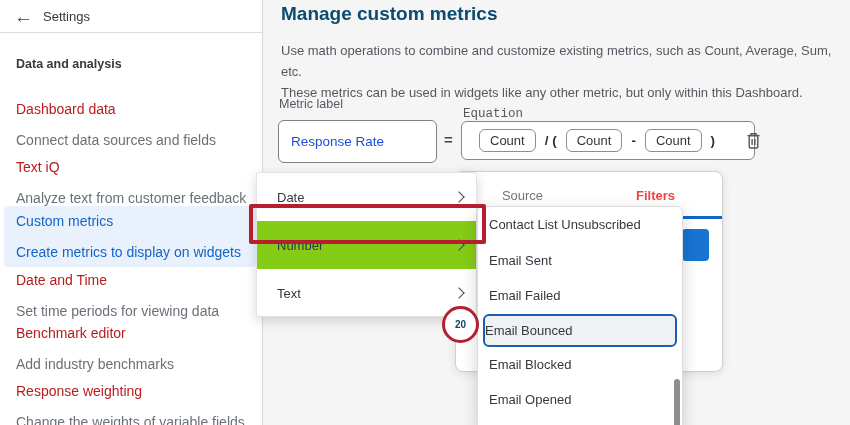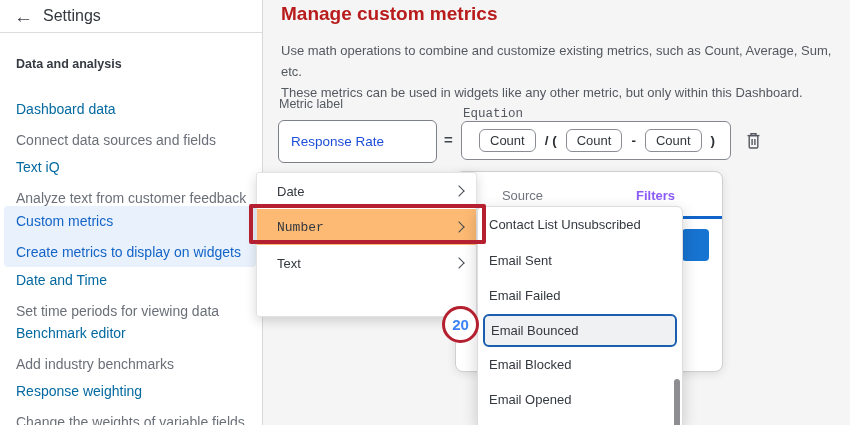--- a/index.html
+++ b/index.html
@@ -5,77 +5,77 @@
   html,body{margin:0;padding:0;}
   .stage{position:relative;width:850px;height:425px;overflow:hidden;background:#f5f5f6;
          font-family:"Liberation Sans",sans-serif;-webkit-font-smoothing:antialiased;}
   .abs{position:absolute;}
 
   
   .sidebar{left:0;top:0;width:263px;height:425px;background:#ffffff;border-right:1px solid #d8d8db;box-sizing:border-box;}
   .sb-header{position:absolute;left:0;top:0;width:100%;height:33px;border-bottom:1px solid #dcdcdf;
              display:flex;align-items:center;box-sizing:border-box;}
   .back-arrow{font-size:19px;color:#3a3e45;margin-left:14px;line-height:1;cursor:pointer;}
-  .sb-title{font-size:16px;color:#33373e;margin-left:10px;}
+  .sb-title{font-size:13px;color:#33373e;margin-left:10px;}
   .sb-section{position:absolute;left:16px;top:57px;font-size:12.5px;font-weight:bold;color:#363a42;text-align:right;}
   .sb-item{position:absolute;left:16px;cursor:pointer;}
-  .sb-item .t{font-size:14px;color:#0369a1;line-height:18px;}
+  .sb-item .t{font-size:14px;color:#b91c1c;line-height:18px;}
   .sb-item .s{font-size:14px;color:#6b7078;line-height:16px;margin-top:14px;}
   .sb-item.sel{left:4px;width:252px;background:#e9f2fc;border-radius:4px;padding:6px 0 7px 12px;box-sizing:border-box;}
   .sb-item.sel .t,.sb-item.sel .s{color:#1464c8;}
 
   
-  .pg-title{left:281px;top:3px;font-size:19px;font-weight:bold;color:#b91c1c;}
+  .pg-title{left:281px;top:3px;font-size:19px;font-weight:bold;color:#0c4a6e;}
   .pg-desc{left:281px;top:40px;font-size:13px;color:#54585f;line-height:21px;}
 
   
   .fld-caption{font-size:12.5px;color:#54585f;}
   .metric-input{left:278px;top:120px;width:159px;height:43px;background:#fff;border:1px solid #7c8087;
                 border-radius:6px;box-sizing:border-box;font-size:13.5px;color:#1d4ed8;
                 display:flex;align-items:center;padding-left:12px;}
   .equals{left:444px;top:131px;font-size:15px;font-weight:bold;color:#3f434a;}
-  .equation-box{left:461px;top:121px;width:270px;height:39px;background:#fff;border:1px solid #85898f;
+  .equation-box{left:461px;top:121px;width:294px;height:39px;background:#fff;border:1px solid #85898f;
                 border-radius:6px;box-sizing:border-box;display:flex;align-items:center;gap:9px;padding:0 0 0 17px;}
   .eq-chip{border:1px solid #8a8e94;border-radius:6px;background:#fff;font-size:13px;color:#33373d;
            padding:3px 10px;cursor:pointer;}
   .eq-op{font-size:13.5px;font-weight:bold;color:#2b2e33;white-space:nowrap;}
   .trash-btn{left:741px;top:129px;width:24px;height:24px;display:flex;align-items:center;justify-content:center;cursor:pointer;}
 
   
   .src-panel{left:455px;top:171px;width:268px;height:201px;background:#fff;border:1px solid #cfcfd2;
              border-radius:8px;box-sizing:border-box;box-shadow:0 2px 10px rgba(0,0,0,.10);z-index:5;}
   .tab{position:absolute;top:0;height:47px;width:50%;display:flex;align-items:center;justify-content:center;
        font-size:13px;color:#70757e;cursor:pointer;box-sizing:border-box;}
-  .tab.active{font-weight:bold;color:#8b5cf6;}
+  .tab.active{font-weight:bold;color:#ef4444;}
   .tab-underline{position:absolute;top:44px;right:0;width:50%;height:3px;background:#1164c9;}
   .blue-btn{position:absolute;left:226px;top:57px;width:27px;height:32px;background:#1774d1;border-radius:4px;cursor:pointer;}
 
   
   .type-menu{left:256px;top:172px;width:221px;height:145px;background:#fff;border:1px solid #e3e3e6;border-radius:3px;
              box-sizing:border-box;box-shadow:0 4px 12px rgba(0,0,0,.16);z-index:6;}
-  .menu-item{height:36px;display:flex;align-items:center;justify-content:space-between;
+  .menu-item{height:48px;display:flex;align-items:center;justify-content:space-between;
              padding:0 13px 0 20px;font-size:13px;color:#34383f;cursor:pointer;box-sizing:border-box;}
-  .menu-item.hover{background:#fdba74;font-family:Liberation Mono, monospace;}
+  .menu-item.hover{background:#84cc16;}
   .chevron{width:7px;height:7px;border-top:1.6px solid #44484f;border-right:1.6px solid #44484f;
            transform:rotate(45deg);flex:none;}
 
   
   .sub-menu{left:477px;top:206px;width:206px;height:220px;background:#fff;border:1px solid #dddde0;
             border-radius:6px 6px 0 0;box-sizing:border-box;box-shadow:0 5px 16px rgba(0,0,0,.18);z-index:7;}
   .sub-item{height:35.5px;display:flex;align-items:center;padding-left:11px;font-size:13px;color:#34383f;
             cursor:pointer;box-sizing:border-box;}
-  .sub-item.sel{margin:0 5px;padding-left:6px;height:33px;background:#f0f1f3;border:2px solid #1a5fae;border-radius:6px;}
+  .sub-item.sel{margin:0 5px;padding-left:0;height:33px;background:#f0f1f3;border:2px solid #1a5fae;border-radius:6px;}
   .scroll-thumb{position:absolute;right:2px;top:172px;width:6px;height:70px;background:#8e8e92;border-radius:3px;cursor:grab;}
 
   
   .ann-rect{left:249px;top:204px;width:237px;height:40px;border:4px solid #b4202f;border-radius:2px;
             box-sizing:border-box;z-index:20;pointer-events:none;}
   .ann-circle{left:442px;top:306px;width:37px;height:37px;background:#fff;border:3px solid #b4202f;border-radius:50%;
               box-sizing:border-box;display:flex;align-items:center;justify-content:center;
-              font-size:15px;font-weight:bold;color:#3b82f6;z-index:21;}
+              font-size:10px;font-weight:bold;color:#0c4a6e;z-index:21;}
 </style>
 </head>
 <body>
 
 <div class="stage">
 
   <div class="abs sidebar">
     <div class="sb-header">
       <span class="back-arrow">←</span>
       <span class="sb-title">Settings</span>

